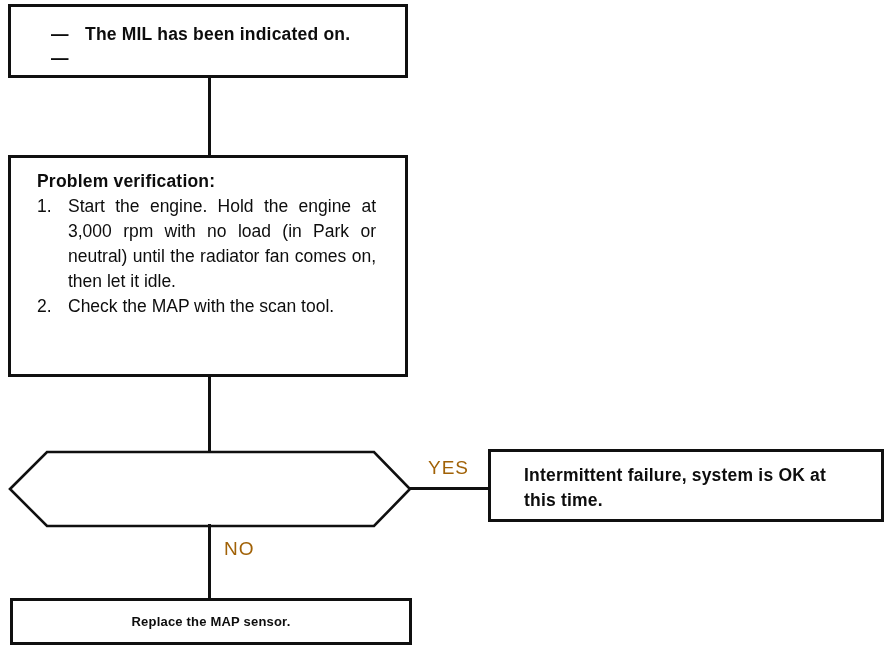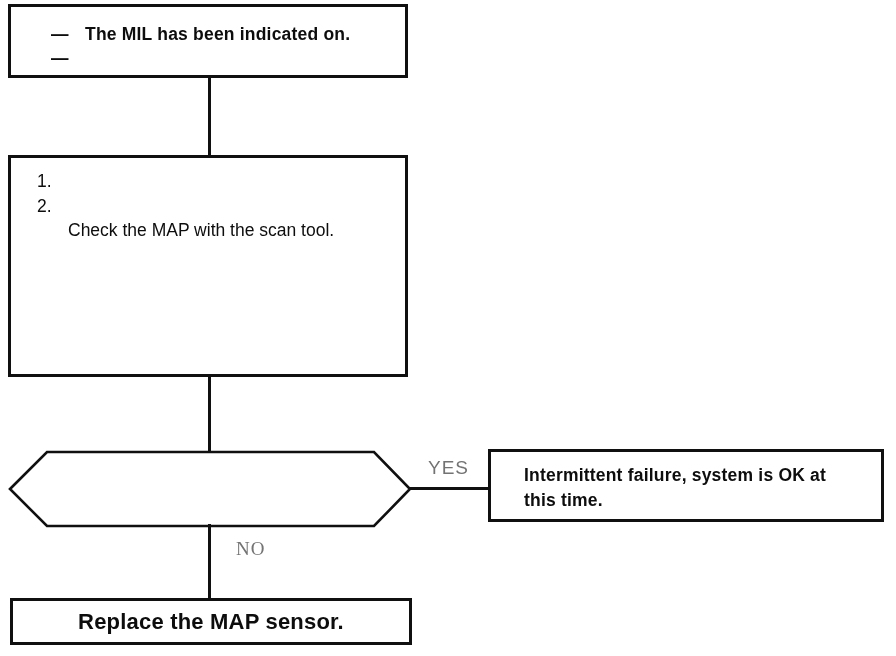--- a/index.html
+++ b/index.html
@@ -24,45 +24,45 @@
   .start-box { left: 8px; top: 4px; width: 400px; height: 74px; padding: 15px 14px 0 40px; }
   .cond-line { display: flex; font-weight: bold; font-size: 17.5px; line-height: 24px; letter-spacing: 0.2px; }
   .cond-line .dash { width: 34px; flex: 0 0 34px; }
 
   
   .verify-box { left: 8px; top: 155px; width: 400px; height: 222px; padding: 11px 14px 0 26px; }
   .verify-title { font-weight: bold; font-size: 17.5px; line-height: 25px; letter-spacing: 0.2px; }
   .step { display: flex; font-size: 17.5px; line-height: 25px; }
   .step .num { width: 31px; flex: 0 0 31px; }
   .step .step-text { width: 308px; text-align: justify; }
-  .step .step-text.no-justify { text-align: left; margin-top: 24px; }
+  .step .step-text.no-justify { text-align: left; }
 
   
   .decision { position: absolute; left: 8px; top: 450px; width: 404px; height: 78px; }
   .decision svg { position: absolute; left: 0; top: 0; }
   .decision-text {
     position: absolute; left: 64px; top: 0; height: 100%; width: 252px;
     display: flex; align-items: center;
     font-size: 17px; line-height: 24px;
   }
 
   
-  .branch-label { position: absolute; font-size: 19px; letter-spacing: 1px; color: #737373; }
+  .branch-label { position: absolute; font-size: 19px; letter-spacing: 1px; color: #a16207; }
   .yes-label { left: 428px; top: 457px; }
-  .no-label  { left: 236px; top: 538px; font-family: Liberation Serif, serif; }
+  .no-label  { left: 224px; top: 538px; }
 
   
   .yes-box { left: 488px; top: 449px; width: 396px; height: 73px; padding: 11px 2px 0 33px; }
   .yes-box .result-text { font-weight: bold; font-size: 17.5px; line-height: 25px; width: 338px; letter-spacing: 0.2px; }
 
   
   .no-box {
     left: 10px; top: 598px; width: 402px; height: 47px;
     display: flex; align-items: center; justify-content: center;
-    font-weight: bold; font-size: 22px; letter-spacing: 0.2px;
+    font-weight: bold; font-size: 13px; letter-spacing: 0.2px;
   }
 
   
   .conn-1 { left: 208px; top: 76px;  width: 3px; height: 80px; }
   .conn-2 { left: 208px; top: 376px; width: 3px; height: 76px; }
   .conn-3 { left: 208px; top: 524px; width: 3px; height: 76px; }
   .conn-yes { left: 409px; top: 487px; width: 80px; height: 3px; }
 </style>
 </head>
 <body>
@@ -75,22 +75,24 @@
       <span>The MIL has been indicated on.</span>
     </div>
     <div class="cond-line">
       <span class="dash">—</span>
     </div>
   </div>
 
   <div class="vline conn-1"></div>
 
   <div class="node verify-box">
+    <div class="verify-title">Problem verification:</div>
     <div class="step">
       <span class="num">1.</span>
+      <span class="step-text">Start the engine. Hold the engine at 3,000 rpm with no load (in Park or neutral) until the radiator fan comes on, then let it idle.</span>
     </div>
     <div class="step">
       <span class="num">2.</span>
       <span class="step-text no-justify">Check the MAP with the scan tool.</span>
     </div>
   </div>
 
   <div class="vline conn-2"></div>
 
   <div class="decision">

